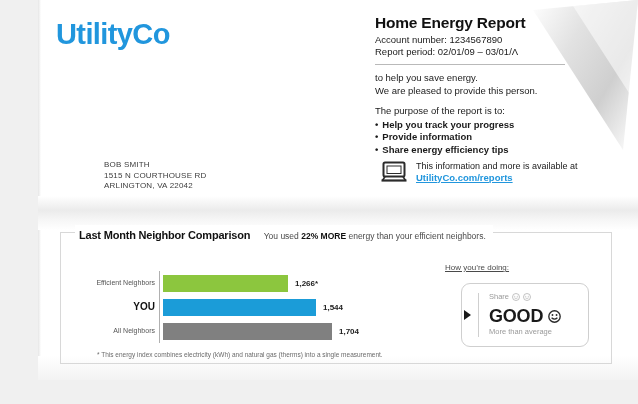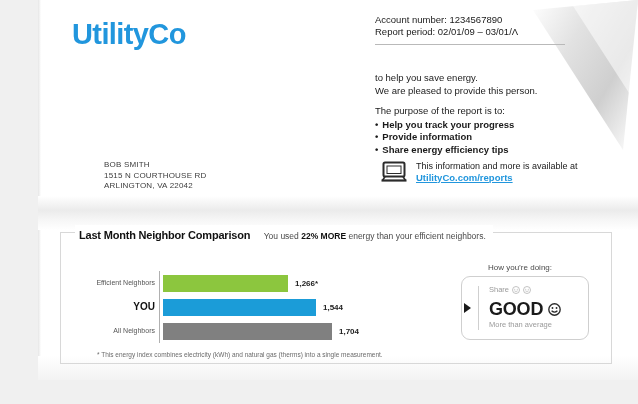--- a/index.html
+++ b/index.html
@@ -77,21 +77,20 @@
 
   
   .logo {
     position: absolute;
     left: 18px;
     top: 18px;
     font-size: 29px;
     font-weight: bold;
     color: #2196dd;
     letter-spacing: -0.6px;
-    margin-left: 16px;
   }
 
   .report-head {
     position: absolute;
     left: 337px;
     top: 14px;
     width: 215px;
   }
   .report-title {
     font-size: 15.5px;
@@ -260,22 +259,22 @@
   
   .gauge {
     position: absolute;
     right: 16px;
     top: 30px;
     width: 150px;
   }
   .gauge-cap {
     font-size: 8px;
     color: #4a4a4a;
-    text-align: center;
-    margin-bottom: 4px;
+    margin-bottom: 11px;
+    text-decoration: underline;
   }
   .gauge-box {
     position: relative;
     border: 1px solid #cfcfcf;
     border-radius: 9px;
     height: 62px;
     margin-left: 16px;
     width: 126px;
     background: #ffffff;
   }
@@ -350,20 +349,21 @@
           <stop offset="100%" stop-color="#f7f7f7"></stop>
         </linearGradient>
       </defs>
       <polygon points="125,0 20,10 110,150" fill="url(#curlGrad)"></polygon>
       <polygon points="125,0 60,6 118,96" fill="#ffffff" opacity="0.55"></polygon>
     </svg>
 
     <div class="logo">UtilityCo</div>
 
     <div class="report-head">
+      <div class="report-title">Home Energy Report</div>
       <div class="report-meta">Account number: 1234567890</div>
       <div class="report-meta">Report period: 02/01/09 – 03/01/Λ</div>
       <div class="head-rule"></div>
     </div>
 
     <div class="intro">
       <div>to help you save energy.</div>
       <div>We are pleased to provide this person.</div>
     </div>
 

